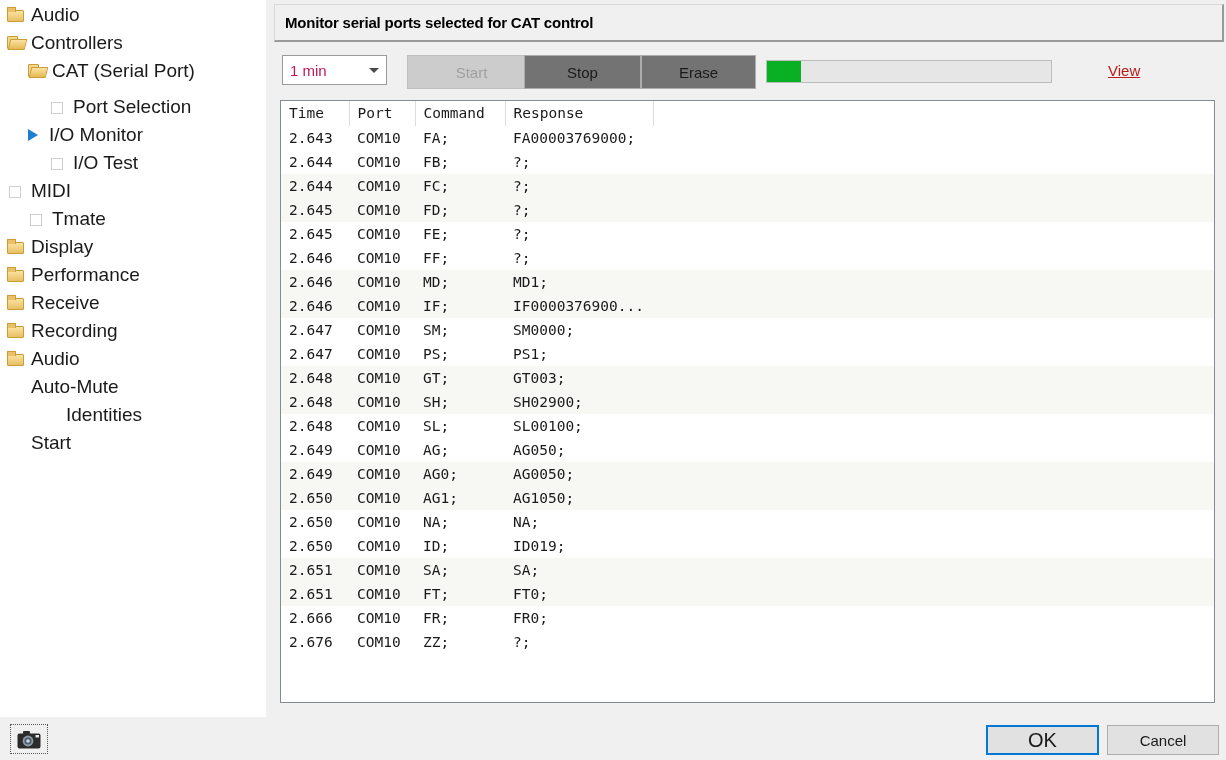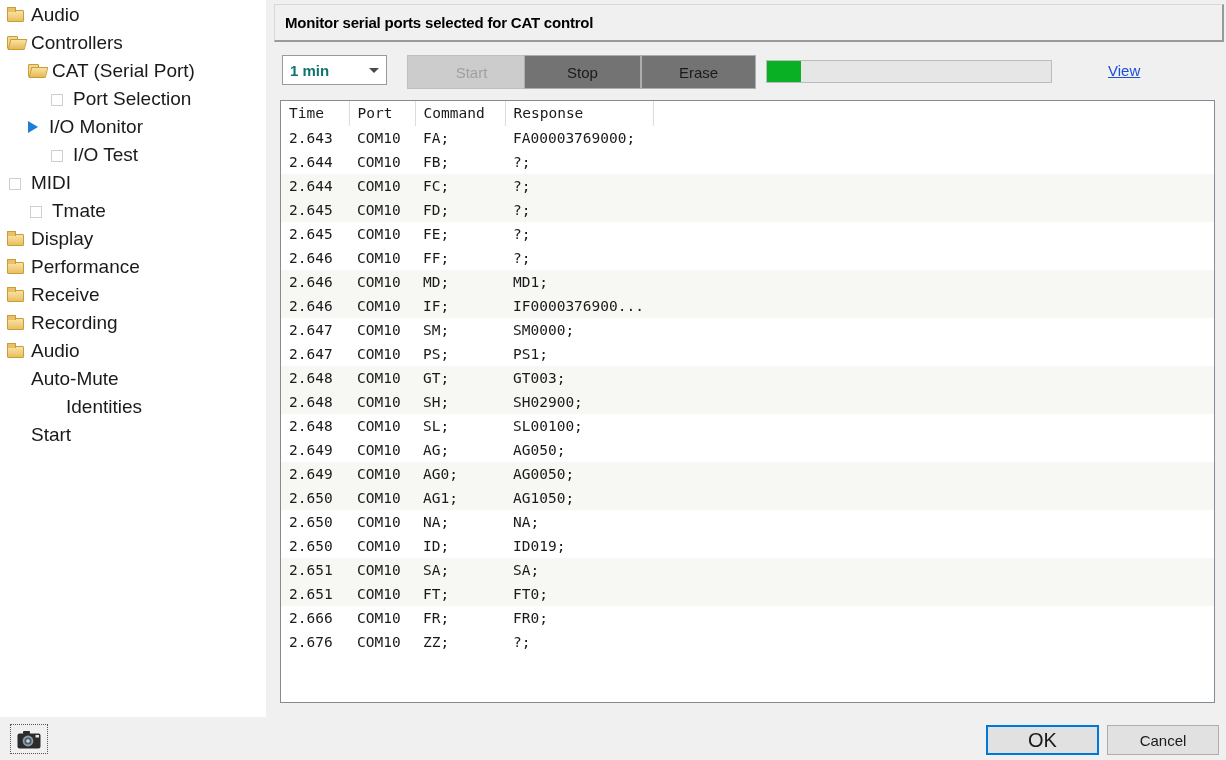--- a/index.html
+++ b/index.html
@@ -87,21 +87,21 @@
     font-size: 15px; font-weight: bold; color: #000000; padding-left: 10px;
     letter-spacing: -0.2px;
   }
 
   
   #toolbar { position: absolute; left: 274px; top: 55px; width: 950px; height: 36px; }
   .tb-select {
     position: absolute; left: 8px; top: 0; width: 105px; height: 30px;
     background: #ffffff; border: 1px solid #9a9a9a;
     display: flex; align-items: center; justify-content: space-between;
-    padding: 0 7px; font-size: 15px; color: #0f766e; font-weight: bold;
+    padding: 0 7px; font-size: 15px; color: #be185d;
   }
   .chev {
     width: 0; height: 0; border-left: 5px solid transparent;
     border-right: 5px solid transparent; border-top: 5px solid #4a4a4a;
     margin-left: 4px;
   }
   .tb-btn {
     position: absolute; top: 0; height: 34px;
     background: #737373; border: 1px solid #adadad;
     font-size: 15px; color: #1a1a1a;
@@ -115,21 +115,21 @@
   #btn-start { left: 133px; width: 129px; }
   #btn-stop  { left: 250px; width: 117px; }
   #btn-erase { left: 367px; width: 115px; }
   #progress-wrap {
     position: absolute; left: 492px; top: 5px; width: 286px; height: 23px;
     background: #e6e6e6; border: 1px solid #bcbcbc;
   }
   #progress-fill { height: 100%; background: #0ab024; }
   #view-link {
     position: absolute; left: 834px; top: 7px;
-    font-size: 15px; color: #1d4ed8; text-decoration: underline; cursor: pointer;
+    font-size: 15px; color: #b91c1c; text-decoration: underline; cursor: pointer;
   }
 
   
   #log-panel {
     position: absolute; left: 280px; top: 100px; width: 935px; height: 603px;
     background: #ffffff; border: 1px solid #848c93;
     overflow: hidden;
   }
   #log-table { width: 100%; border-collapse: collapse;
     font-family: "DejaVu Sans Mono", "Liberation Mono", monospace; font-size: 14.5px; }
@@ -183,21 +183,21 @@
         <span class="t-label">Audio</span>
       </div>
       <div class="tree-item" style="padding-left: 6px;">
         <span class="tree-ico ico-folder-open"></span>
         <span class="t-label">Controllers</span>
       </div>
       <div class="tree-item" style="padding-left: 27px;">
         <span class="tree-ico ico-folder-open"></span>
         <span class="t-label">CAT (Serial Port)</span>
       </div>
-      <div class="tree-item" style="padding-left: 48px;">
+      <div class="tree-item" style="padding-left: 48px; margin-top: 8px;">
         <span class="tree-ico ico-leaf"></span>
         <span class="t-label">Port Selection</span>
       </div>
       <div class="tree-item" style="padding-left: 24px;">
         <span class="tree-ico ico-arrow"></span>
         <span class="t-label">I/O Monitor</span>
       </div>
       <div class="tree-item" style="padding-left: 48px;">
         <span class="tree-ico ico-leaf"></span>
         <span class="t-label">I/O Test</span>

